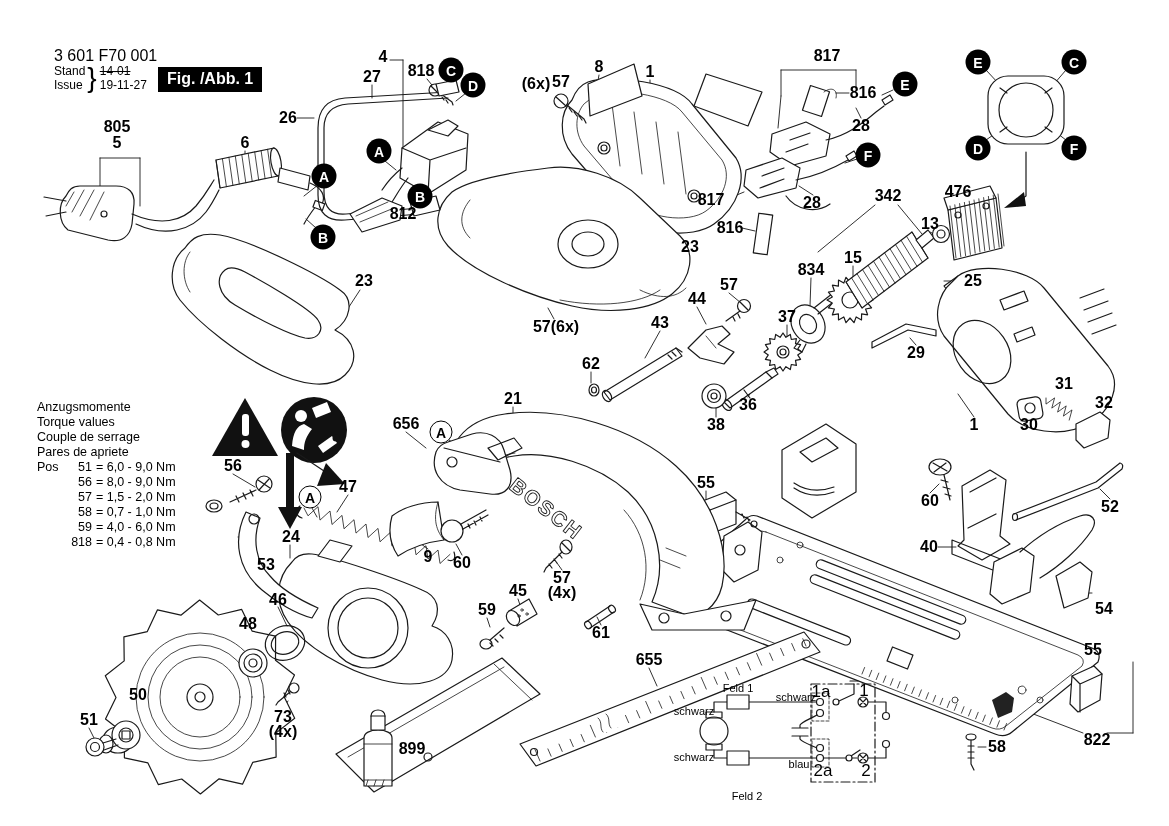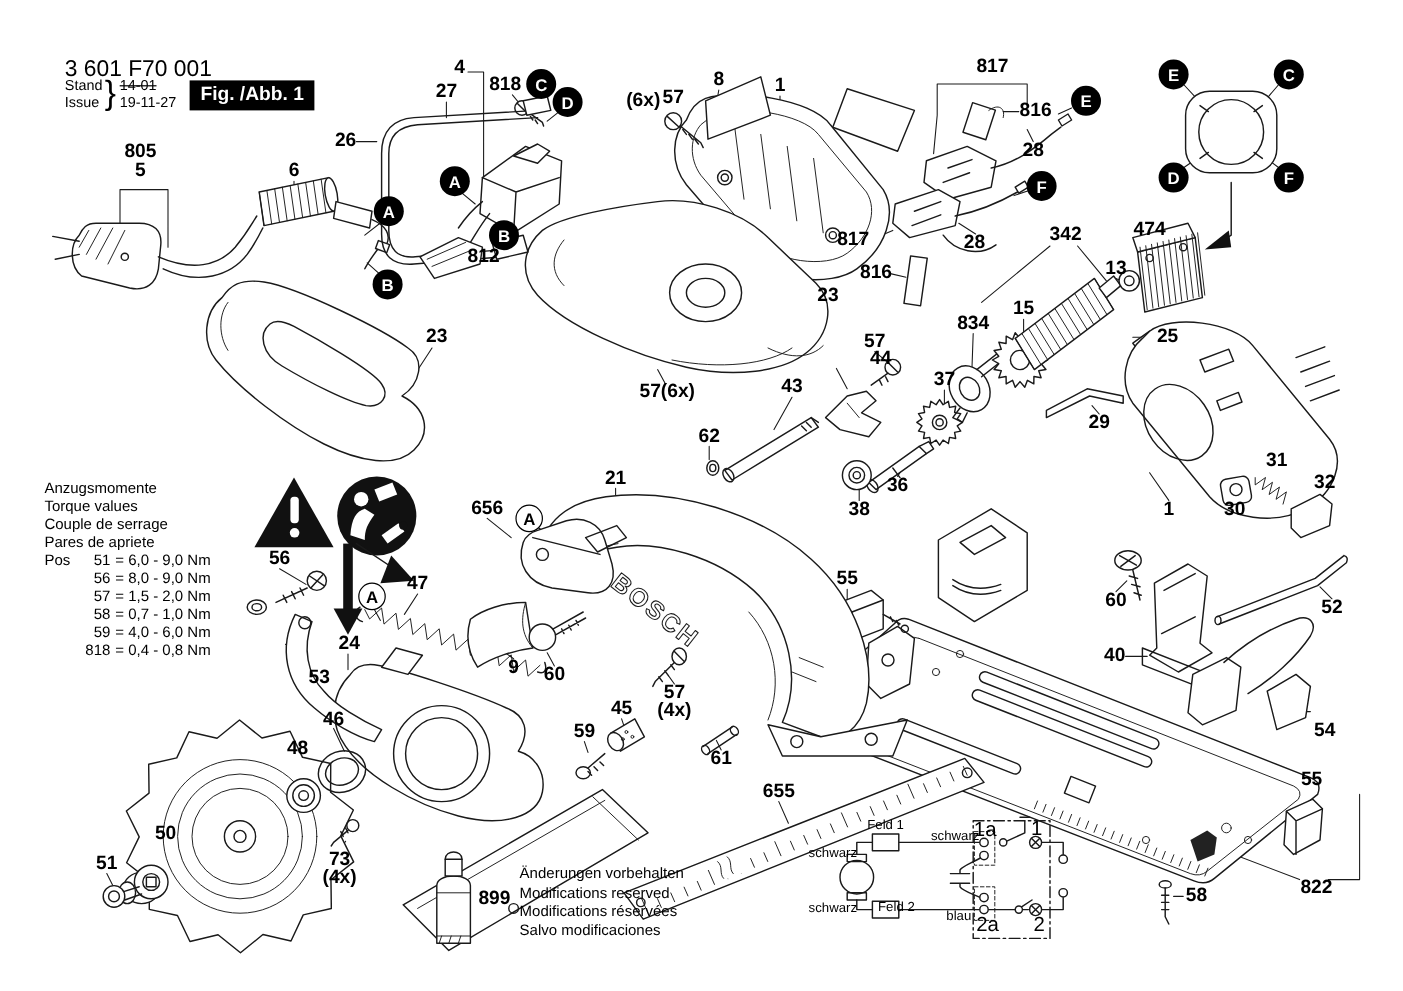--- a/index.html
+++ b/index.html
@@ -17,21 +17,21 @@
   #overlay{position:absolute;left:0;top:0;width:100%;height:100%;}
   .lbl{position:absolute;transform:translate(-50%,-50%);white-space:nowrap;color:#000;}
   .pn{font-weight:bold;font-size:16px;}
   .pn-sm{font-weight:bold;font-size:16px;}
   .wire{font-size:11px;}
   .term{font-size:17px;font-weight:normal;}
   .marker{position:absolute;width:25px;height:25px;border-radius:50%;background:#000;color:#fff;
           font-weight:bold;font-size:14px;display:flex;align-items:center;justify-content:center;
           transform:translate(-50%,-50%);}
   .marker.outline{background:#fff;color:#000;border:1.6px solid #000;width:21px;height:21px;}
-  .pnr{position:absolute;left:54px;top:47px;font-size:19px;}
+  .pnr{position:absolute;left:54px;top:47px;font-size:16px;}
   .standissue{position:absolute;left:54px;top:64px;display:flex;align-items:center;font-size:12px;line-height:14px;}
   .si-brace{font-size:28px;font-weight:300;margin:0 3px 0 2px;}
   .si-dates .struck{text-decoration:line-through;}
   .figbox{position:absolute;left:158px;top:67px;background:#000;color:#fff;font-weight:bold;font-size:16px;padding:3px 9px 4px;}
   .torque{position:absolute;left:37px;top:400px;font-size:12.5px;line-height:15px;}
   .tq-row{display:flex;}
   .tq-pre{width:27px;}
   .tq-num{width:28px;text-align:right;margin-right:4px;}
   .notes{position:absolute;left:433px;top:721px;font-size:12.5px;line-height:15.5px;}
 </style>
@@ -495,56 +495,50 @@
           <span class="tq-num">59</span>
           <span>= 4,0 - 6,0 Nm</span>
         </div>
     <div class="tq-row">
           <span class="tq-pre"></span>
           <span class="tq-num">818</span>
           <span>= 0,4 - 0,8 Nm</span>
         </div>
   </div>
 
-  <div class="notes">
-    <div>Änderungen vorbehalten</div>
-    <div>Modifications reserved</div>
-    <div>Modifications réservées</div>
-    <div>Salvo modificaciones</div>
-  </div>
 <div class="lbl pn" style="left: 117px; top: 127px;">805</div>
       <div class="lbl pn" style="left: 117px; top: 143px;">5</div>
       <div class="lbl pn" style="left: 245px; top: 143px;">6</div>
       <div class="lbl pn" style="left: 288px; top: 118px;">26</div>
       <div class="lbl pn" style="left: 372px; top: 77px;">27</div>
       <div class="lbl pn" style="left: 383px; top: 57px;">4</div>
       <div class="lbl pn" style="left: 421px; top: 71px;">818</div>
       <div class="lbl pn" style="left: 403px; top: 214px;">812</div>
       <div class="lbl pn-sm" style="left: 536px; top: 84px;">(6x)</div>
       <div class="lbl pn" style="left: 561px; top: 82px;">57</div>
       <div class="lbl pn" style="left: 599px; top: 67px;">8</div>
       <div class="lbl pn" style="left: 650px; top: 72px;">1</div>
       <div class="lbl pn" style="left: 827px; top: 56px;">817</div>
       <div class="lbl pn" style="left: 863px; top: 93px;">816</div>
       <div class="lbl pn" style="left: 861px; top: 126px;">28</div>
       <div class="lbl pn" style="left: 711px; top: 200px;">817</div>
       <div class="lbl pn" style="left: 730px; top: 228px;">816</div>
       <div class="lbl pn" style="left: 812px; top: 203px;">28</div>
       <div class="lbl pn" style="left: 888px; top: 196px;">342</div>
-      <div class="lbl pn" style="left: 958px; top: 192px;">474</div>
+      <div class="lbl pn" style="left: 958px; top: 192px;">476</div>
       <div class="lbl pn" style="left: 930px; top: 224px;">13</div>
       <div class="lbl pn" style="left: 811px; top: 270px;">834</div>
       <div class="lbl pn" style="left: 853px; top: 258px;">15</div>
       <div class="lbl pn" style="left: 973px; top: 281px;">25</div>
       <div class="lbl pn" style="left: 916px; top: 353px;">29</div>
       <div class="lbl pn" style="left: 364px; top: 281px;">23</div>
       <div class="lbl pn" style="left: 690px; top: 247px;">23</div>
       <div class="lbl pn" style="left: 556px; top: 327px;">57(6x)</div>
       <div class="lbl pn" style="left: 660px; top: 323px;">43</div>
-      <div class="lbl pn" style="left: 697px; top: 299px; margin-left: 37px;">44</div>
+      <div class="lbl pn" style="left: 697px; top: 299px;">44</div>
       <div class="lbl pn" style="left: 729px; top: 285px;">57</div>
       <div class="lbl pn" style="left: 591px; top: 364px;">62</div>
       <div class="lbl pn" style="left: 787px; top: 317px;">37</div>
       <div class="lbl pn" style="left: 748px; top: 405px;">36</div>
       <div class="lbl pn" style="left: 716px; top: 425px;">38</div>
       <div class="lbl pn" style="left: 513px; top: 399px;">21</div>
       <div class="lbl pn" style="left: 406px; top: 424px;">656</div>
       <div class="lbl pn" style="left: 974px; top: 425px;">1</div>
       <div class="lbl pn" style="left: 1029px; top: 425px;">30</div>
       <div class="lbl pn" style="left: 1064px; top: 384px;">31</div>
@@ -572,21 +566,21 @@
       <div class="lbl pn" style="left: 930px; top: 501px;">60</div>
       <div class="lbl pn" style="left: 929px; top: 547px;">40</div>
       <div class="lbl pn" style="left: 1110px; top: 507px;">52</div>
       <div class="lbl pn" style="left: 1104px; top: 593px; margin-top: 16px;">54</div>
       <div class="lbl pn" style="left: 1093px; top: 650px;">55</div>
       <div class="lbl pn" style="left: 1097px; top: 740px;">822</div>
       <div class="lbl pn" style="left: 997px; top: 747px;">58</div>
       <div class="lbl wire" style="left: 738px; top: 688px;">Feld 1</div>
       <div class="lbl wire" style="left: 694px; top: 711px;">schwarz</div>
       <div class="lbl wire" style="left: 694px; top: 757px;">schwarz</div>
-      <div class="lbl wire" style="left: 738px; top: 756px; padding-left: 18px;">Feld 2</div>
+      <div class="lbl wire" style="left: 738px; top: 796px; padding-left: 18px;">Feld 2</div>
       <div class="lbl wire" style="left: 796px; top: 697px;">schwarz</div>
       <div class="lbl wire" style="left: 799px; top: 764px;">blau</div>
       <div class="lbl term" style="left: 821px; top: 692px;">1a</div>
       <div class="lbl term" style="left: 864px; top: 691px;">1</div>
       <div class="lbl term" style="left: 823px; top: 771px;">2a</div>
       <div class="lbl term" style="left: 866px; top: 771px;">2</div>
       <div class="marker" style="left: 324px; top: 176px;">A</div>
       <div class="marker" style="left: 323px; top: 237px;">B</div>
       <div class="marker" style="left: 379px; top: 151px;">A</div>
       <div class="marker" style="left: 420px; top: 196px;">B</div>

